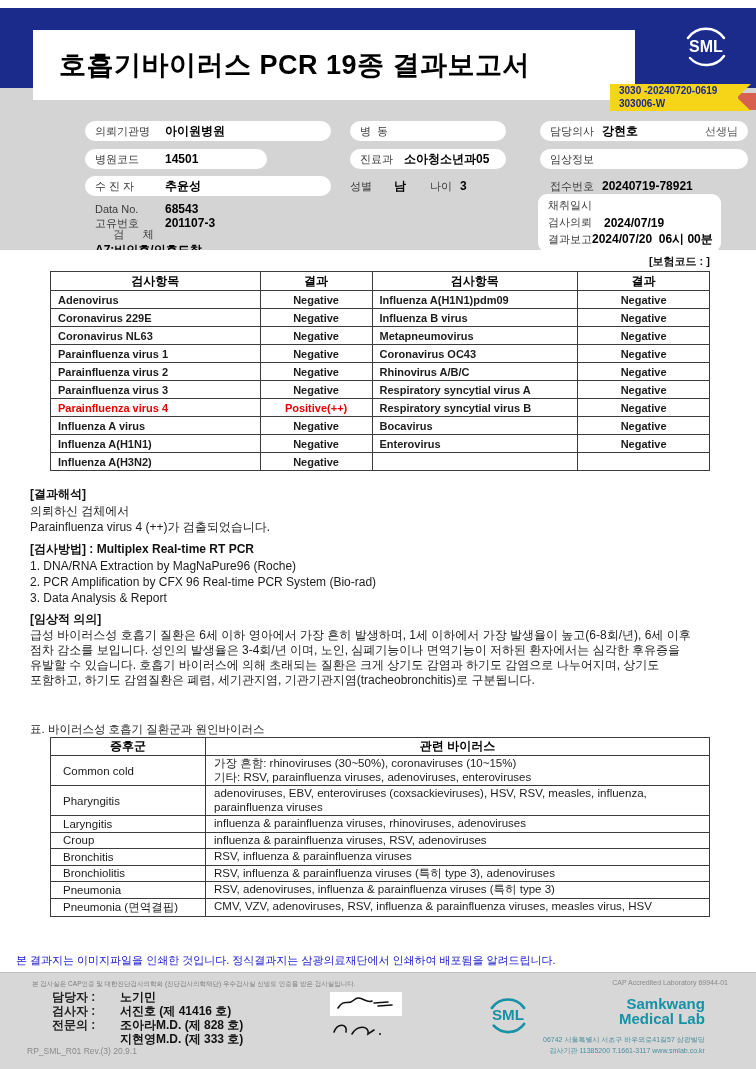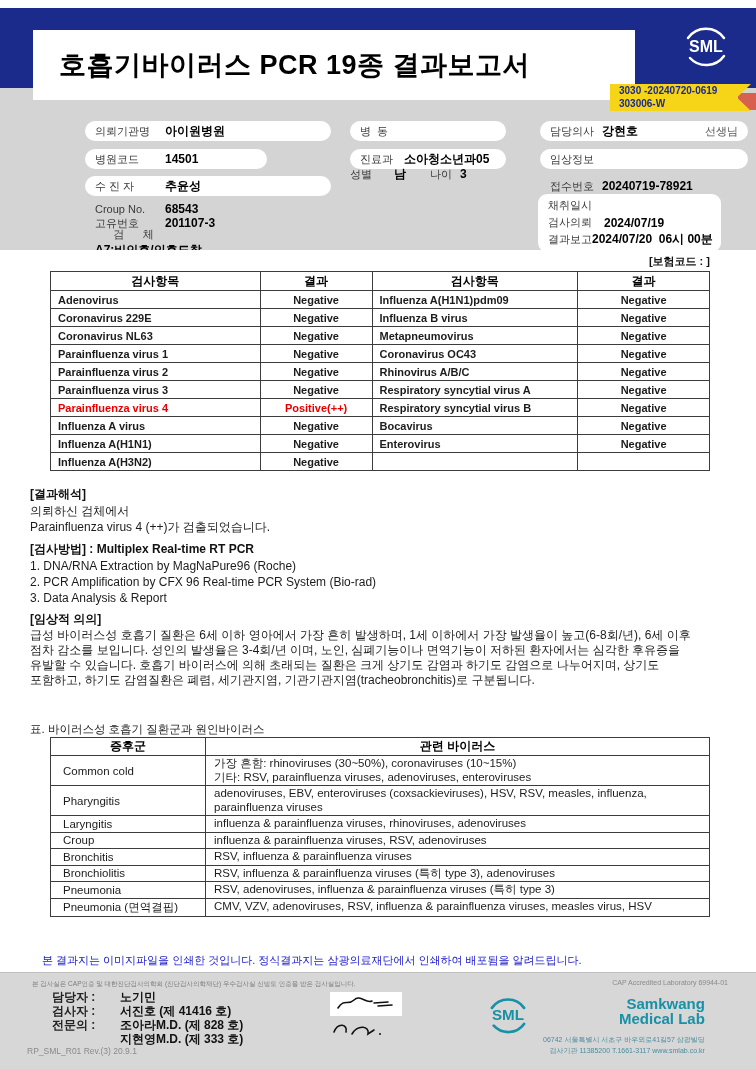--- a/index.html
+++ b/index.html
@@ -60,21 +60,21 @@
   .disease { position:absolute; left:50px; top:737px; width:660px; font-size:11.5px; }
   .disease th { border:1px solid #3c3c3c; height:18px; font-size:12px; font-weight:bold; }
   .disease td { border:1px solid #3c3c3c; padding:1px 8px; color:#1c1c1c; vertical-align:middle; }
   .disease td.dname { padding-left:12px; }
   .disease col.d1 { width:155px; }
   .disease td div { line-height:13.5px; }
   .disease tr.h1 td { height:15px; }
   .disease tr.h2 td { height:28px; }
 
   
-  .notice { position:absolute; left:42px; top:953px; font-size:11px; color:#1515cc; }
+  .notice { position:absolute; left:16px; top:953px; font-size:11px; color:#1515cc; }
   .accred { position:absolute; left:32px; top:980px; font-size:6.5px; color:#7a7a7a; }
   .capright { position:absolute; right:28px; top:979px; font-size:7px; color:#8a8a8a; }
   .staff { position:absolute; left:52px; top:990px; }
   .staff .srow { display:flex; height:14px; align-items:center; }
   .staff .slbl { width:58px; font-size:12px; font-weight:bold; color:#222; }
   .staff .sval { font-size:12px; font-weight:bold; color:#111; margin-left:10px; white-space:pre; }
   .signature { position:absolute; left:318px; top:992px; }
   .doc-code { position:absolute; left:27px; top:1046px; font-size:8.5px; color:#8a8a8a; }
 
   .lab-block { position:absolute; left:483px; top:990px; display:flex; }
@@ -113,41 +113,41 @@
   </div>
   <div class="pill" style="left:85px; top:149px; width:182px;">
     <span class="lbl w70">병원코드</span>
     <span class="val">14501</span>
   </div>
   <div class="pill" style="left:85px; top:176px; width:246px;">
     <span class="lbl w70">수 진 자</span>
     <span class="val">추윤성</span>
   </div>
   <div class="prow" style="left:95px; top:199px;">
-    <span class="lbl w70">Croup No.</span>
+    <span class="lbl w70">Data No.</span>
     <span class="val">68543</span>
   </div>
   <div class="prow" style="left:95px; top:213px;">
     <span class="lbl w70">고유번호</span>
     <span class="val">201107-3</span>
   </div>
   <div class="prow" style="left:95px; top:227px;flex-direction:column;">
     <span class="lbl w70">검      체</span>
     <span class="val">A7:비인후/인후도찰</span>
   </div>
 
   <div class="pill" style="left:350px; top:121px; width:156px;">
     <span class="lbl w44">병  동</span>
     <span class="val"></span>
   </div>
   <div class="pill" style="left:350px; top:149px; width:156px;">
     <span class="lbl w44">진료과</span>
     <span class="val">소아청소년과05</span>
   </div>
-  <div class="prow" style="left:350px; top:164px;">
+  <div class="prow" style="left:350px; top:176px;">
     <span class="lbl" style="width:44px;">성별</span>
     <span class="val" style="width:36px;">남</span>
     <span class="lbl" style="width:30px;">나이</span>
     <span class="val">3</span>
   </div>
 
   <div class="pill" style="left:540px; top:121px; width:208px;">
     <span class="lbl w52">담당의사</span>
     <span class="val">강현호</span>
     <span class="sfx">선생님</span>

